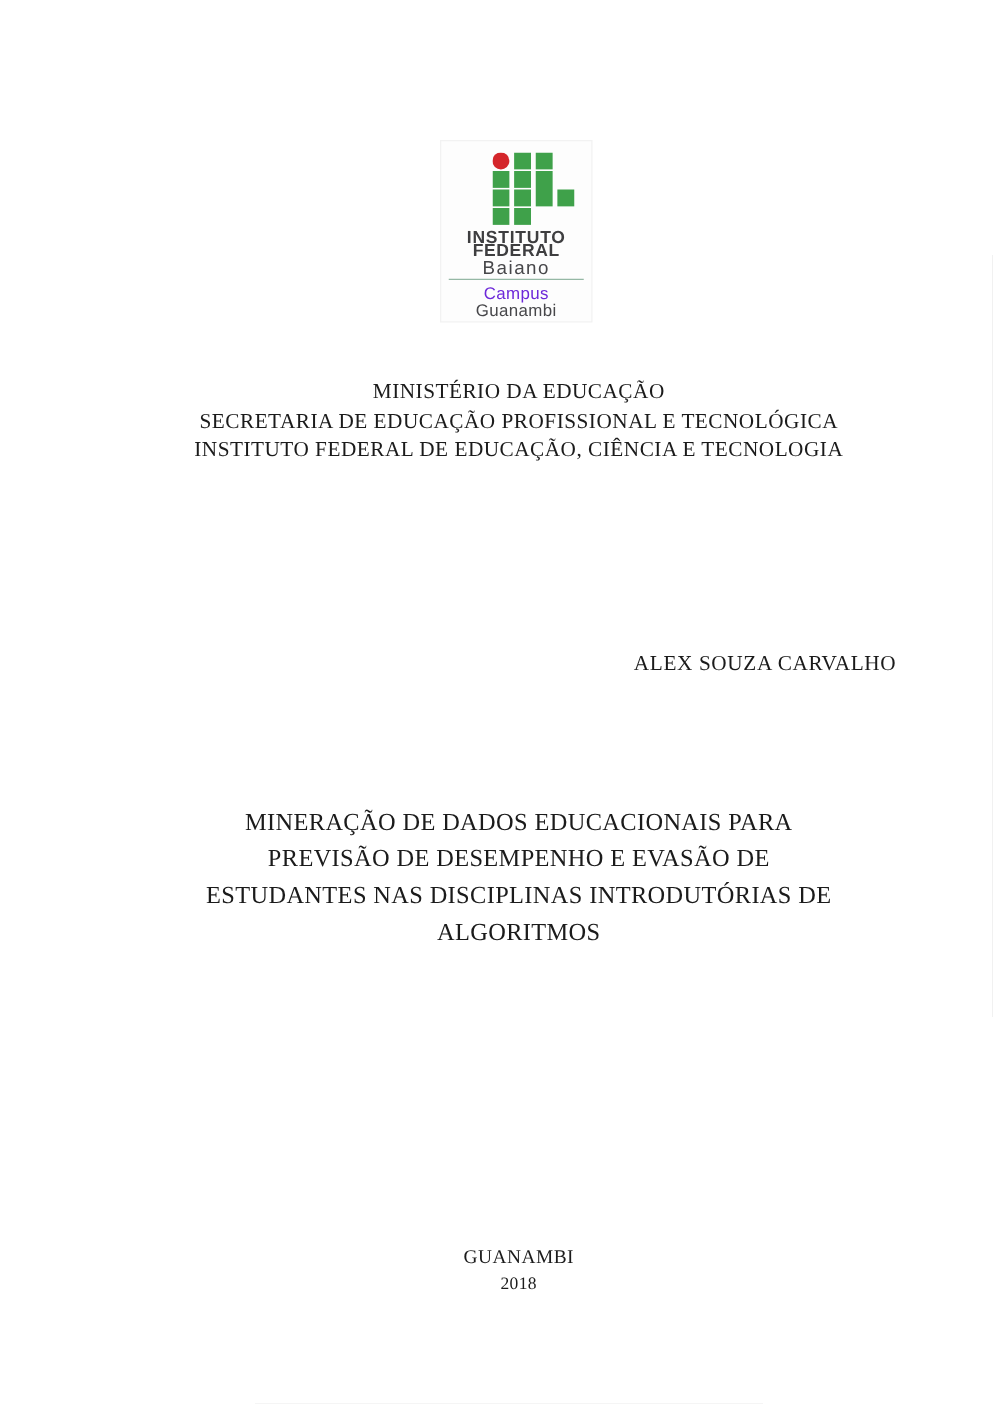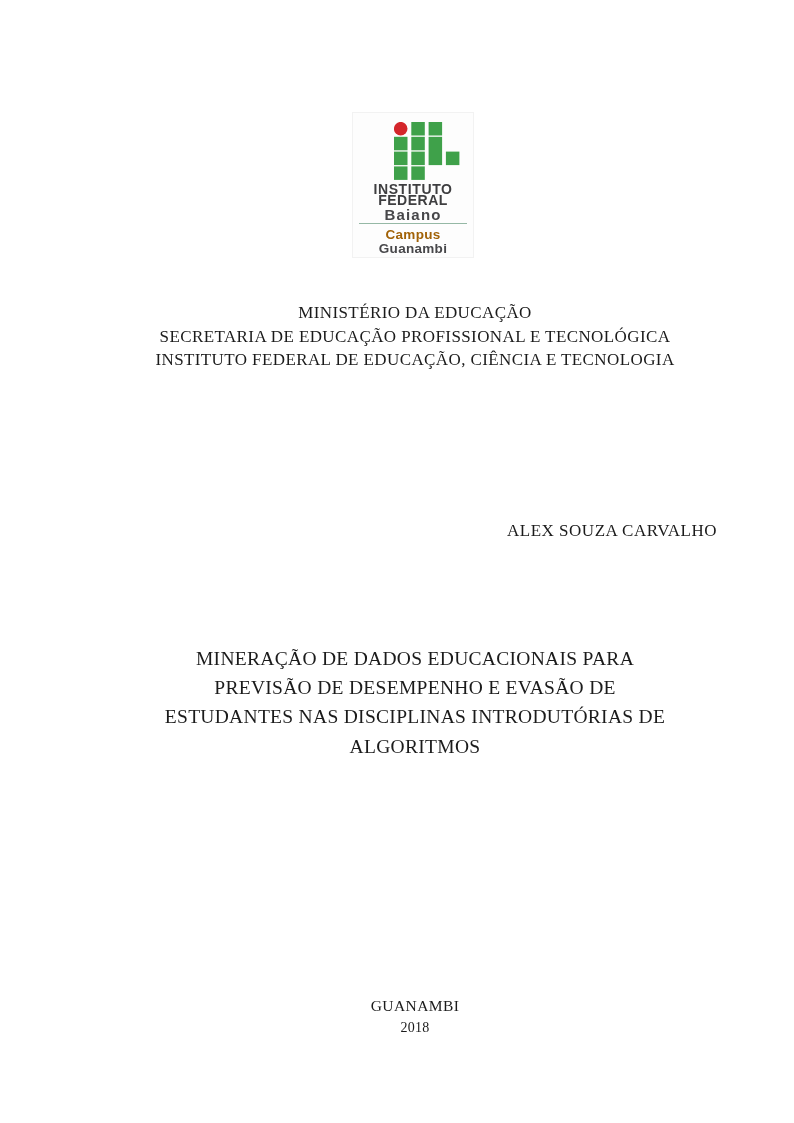--- a/index.html
+++ b/index.html
@@ -26,32 +26,31 @@
   .logo-glyph{
     position:absolute;
     left:41px;top:9px;
     width:66px;height:59px;
   }
   .logo-line{
     position:absolute;
     left:0;right:0;
     color:#3e3e40;
     white-space:nowrap;
-    font-weight:bold;
   }
   .logo-inst1{top:68px;font-size:14px;font-weight:bold;letter-spacing:.6px;}
   .logo-inst2{top:79px;font-size:14px;font-weight:bold;letter-spacing:.5px;}
   .logo-region{top:93px;font-size:15px;letter-spacing:1.2px;color:#47474a;}
   .logo-divider{
     position:absolute;
     left:6px;right:6px;top:110px;
     height:0;
     border-top:1px solid #95b8a5;
   }
-  .logo-campus1{top:114px;font-size:13.5px;letter-spacing:.3px;color:#a16207;}
+  .logo-campus1{top:114px;font-size:13.5px;letter-spacing:.3px;color:#6d28d9;}
   .logo-campus2{top:128px;font-size:13.5px;letter-spacing:.3px;color:#47474a;}
   
   .column{
     position:absolute;
     left:113px;top:0;
     width:604px;height:100%;
     text-align:center;
   }
   .ministry{
     position:absolute;

